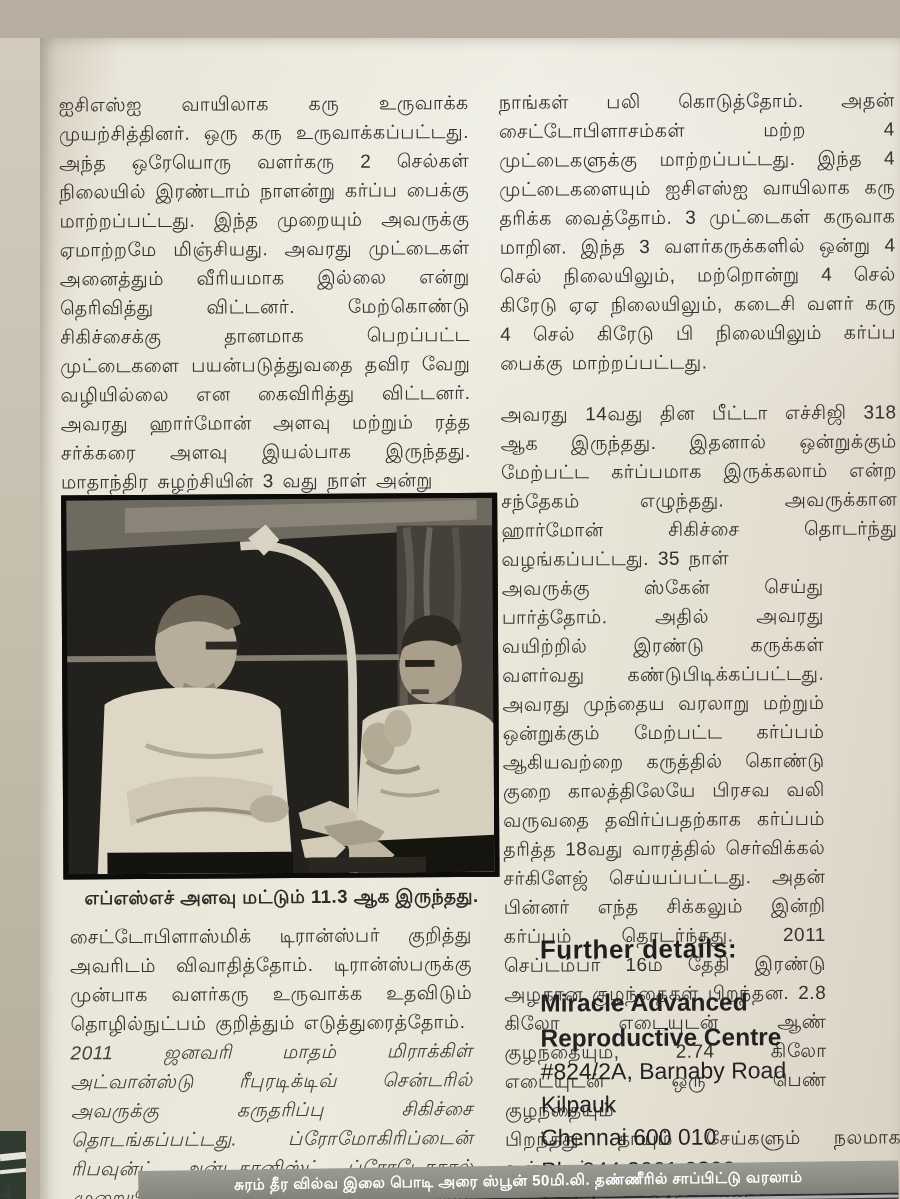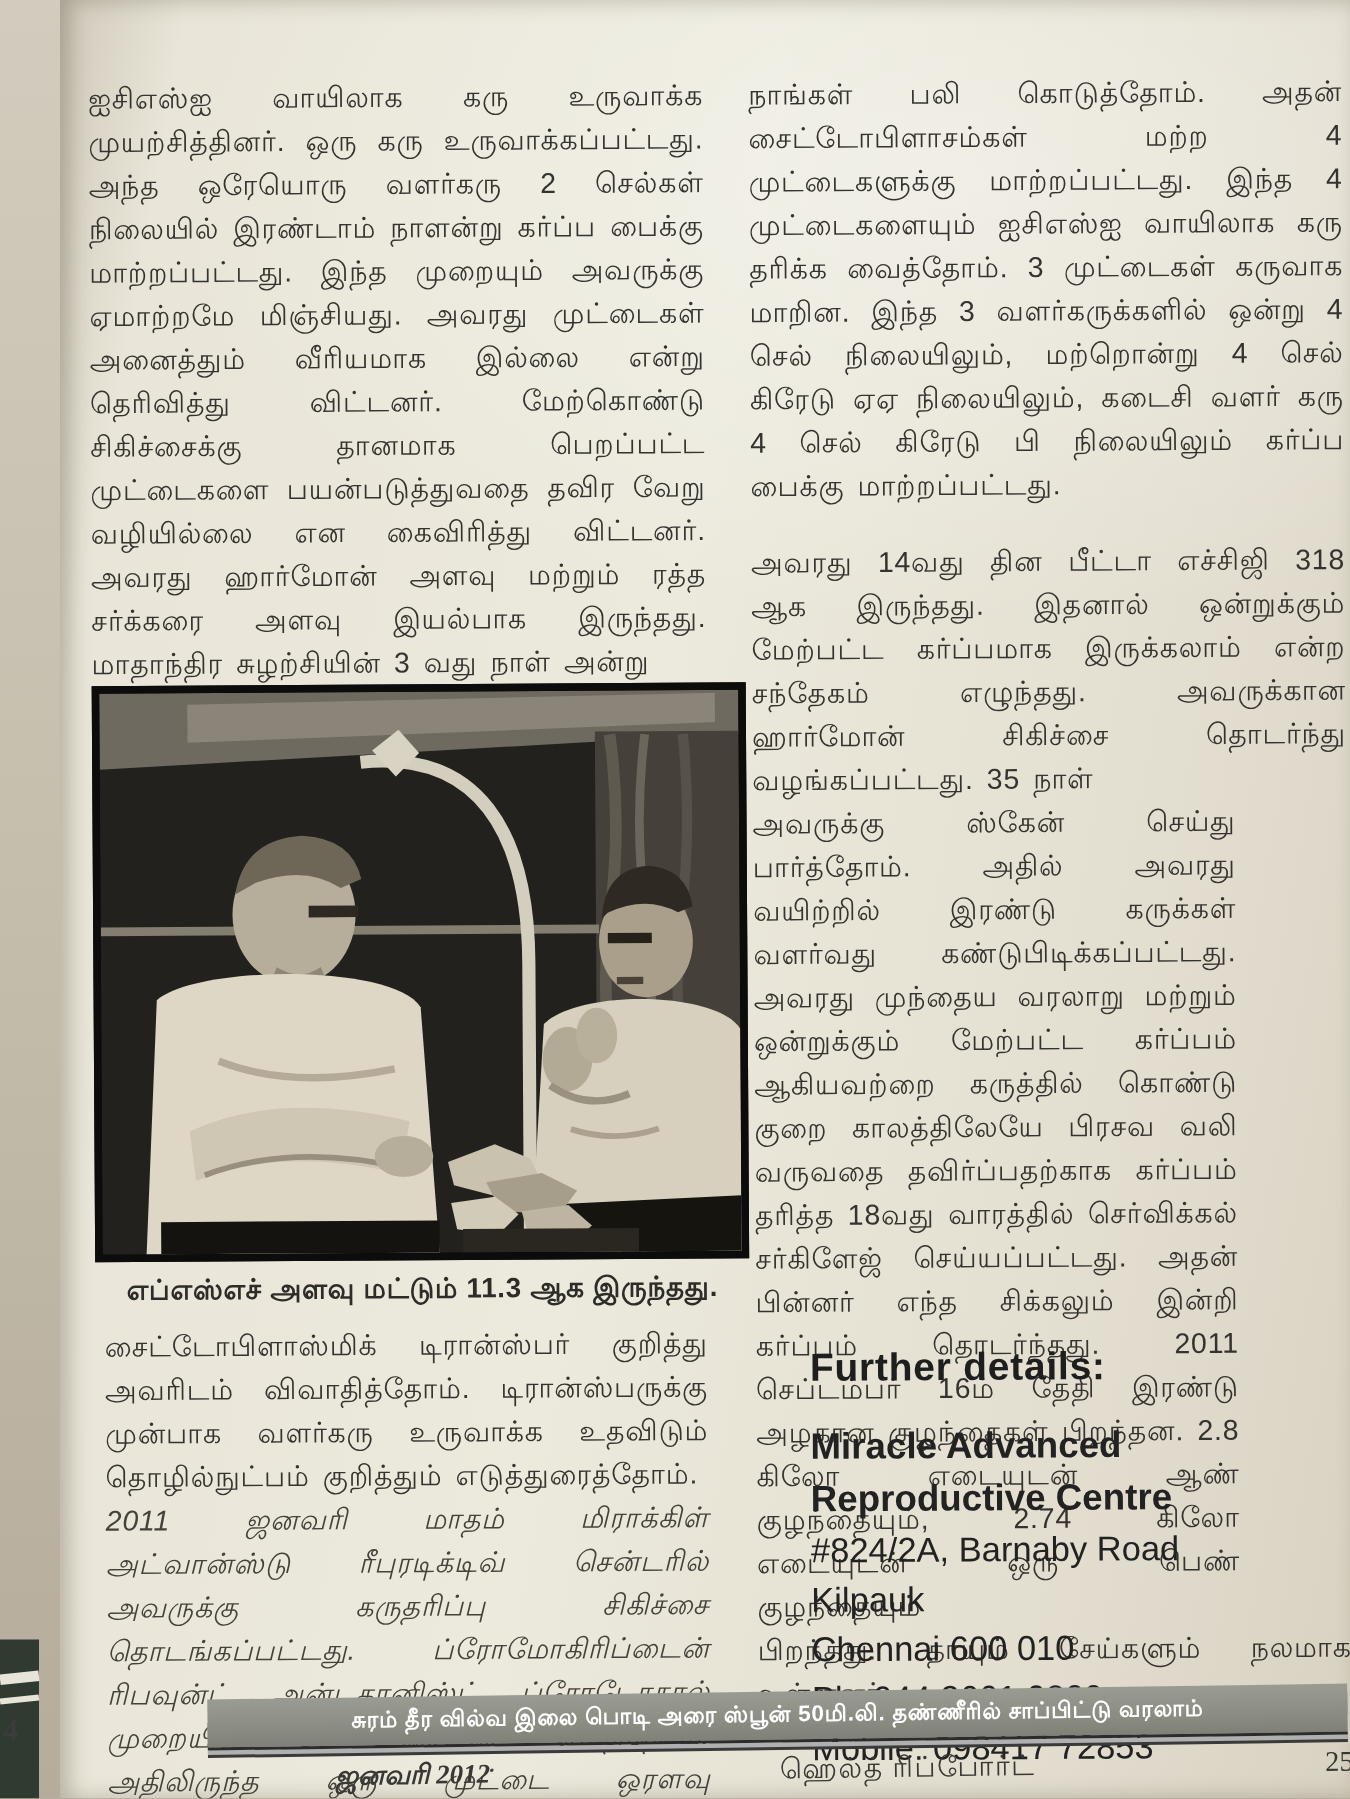--- a/index.html
+++ b/index.html
@@ -2,21 +2,21 @@
 <html><head>
 <meta charset="utf-8">
 <style>
   * { margin: 0; padding: 0; box-sizing: border-box; }
   html, body { width: 900px; height: 1199px; overflow: hidden; }
   body {
     font-family: "Liberation Sans", sans-serif;
     background: #b7ae9f;
     position: relative;
   }
-  .scene { position: absolute; inset: 0; }
+  .scene { position: absolute; inset: 0; margin-top: 38px; }
 
   
   .backdrop-strip {
     position: absolute; left: 0; top: 0; width: 56px; height: 1199px;
     background: linear-gradient(180deg, #d3ccbe 0%, #c6bfae 45%, #b5ac9b 100%);
   }
   
   .adjacent-page {
     position: absolute; left: 0; top: 1093px; width: 26px; height: 106px;
     background: #2f3a31;

